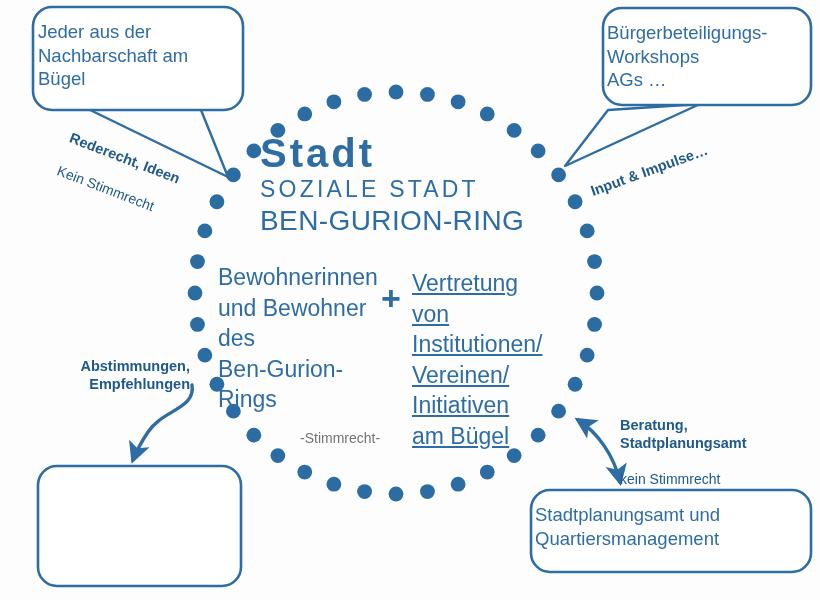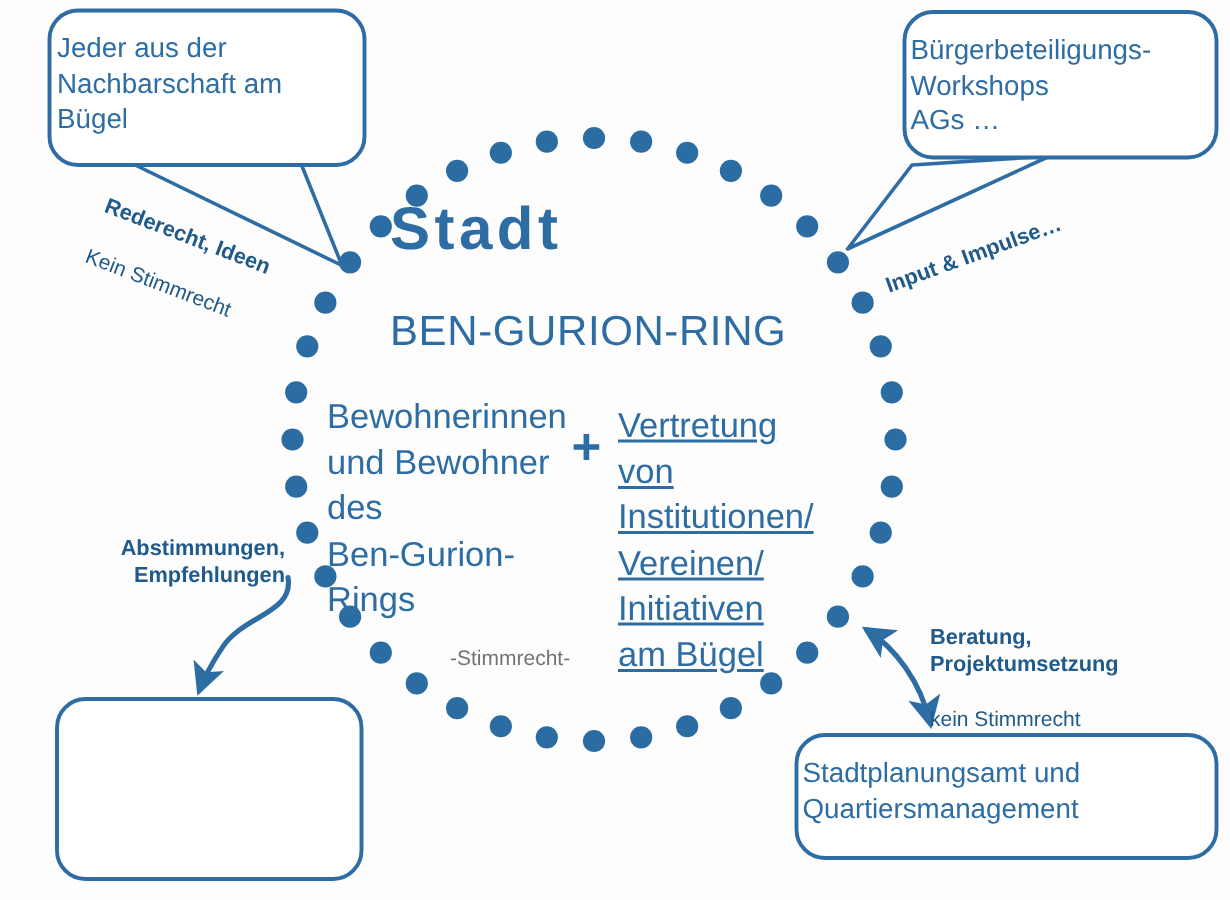--- a/index.html
+++ b/index.html
@@ -154,20 +154,21 @@
 
     <rect x="531" y="490" width="280" height="82" rx="19" ry="19" fill="#ffffff" stroke="#2e6da4" stroke-width="2.6"></rect>
 
     <path d="M 192,385 C 196,409 162,410 148,432 C 140,444 136,452 133,460" fill="none" stroke="#2e6da4" stroke-width="3.4" stroke-linecap="round" marker-end="url(#arrowHead)"></path>
 
     <path d="M 578,420 C 597,432 614,455 620,482" fill="none" stroke="#2e6da4" stroke-width="3.4" stroke-linecap="round" marker-end="url(#arrowHead)" marker-start="url(#arrowHeadStart)"></path>
   </svg>
 
   <div class="txt ring-title" style="left:260px; top:128px; width:272px;">Stadt</div>
 
+  <div class="txt ring-sub1" style="left:260px; top:175px; width:272px;">SOZIALE STADT</div>
 
   <div class="txt ring-sub2" style="left:260px; top:203px; width:272px;">BEN-GURION-RING</div>
 
   <div class="txt ring-body" style="left:218px; top:262px; width:176px;">Bewohnerinnen
 und Bewohner
 des
 Ben-Gurion-Rings</div>
 
   <div class="txt plus-sign" style="left:381px; top:281px; width:30px;">+</div>
 
@@ -199,17 +200,17 @@
 
   <div class="txt callout-label rot-b" style="left:582px; top:166px; width:160px; text-align:left;">
     <div>Input &amp; Impulse…</div>
   </div>
 
   <div class="txt callout-label" style="left:40px; top:357px; width:150px; text-align:right;">Abstimmungen,
 Empfehlungen</div>
 
   <div class="txt callout-label" style="left:620px; top:398px; width:180px; text-align:left;">
     <div>Beratung,
-Projektumsetzung</div>
+Stadtplanungsamt</div>
     <div class="sub">kein Stimmrecht</div>
   </div>
 
 </div>
 
 </body></html>

